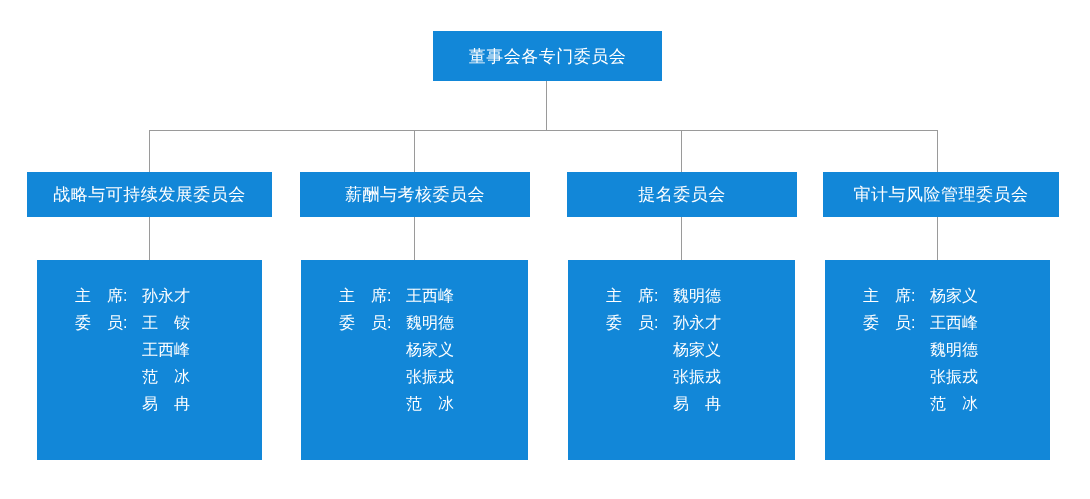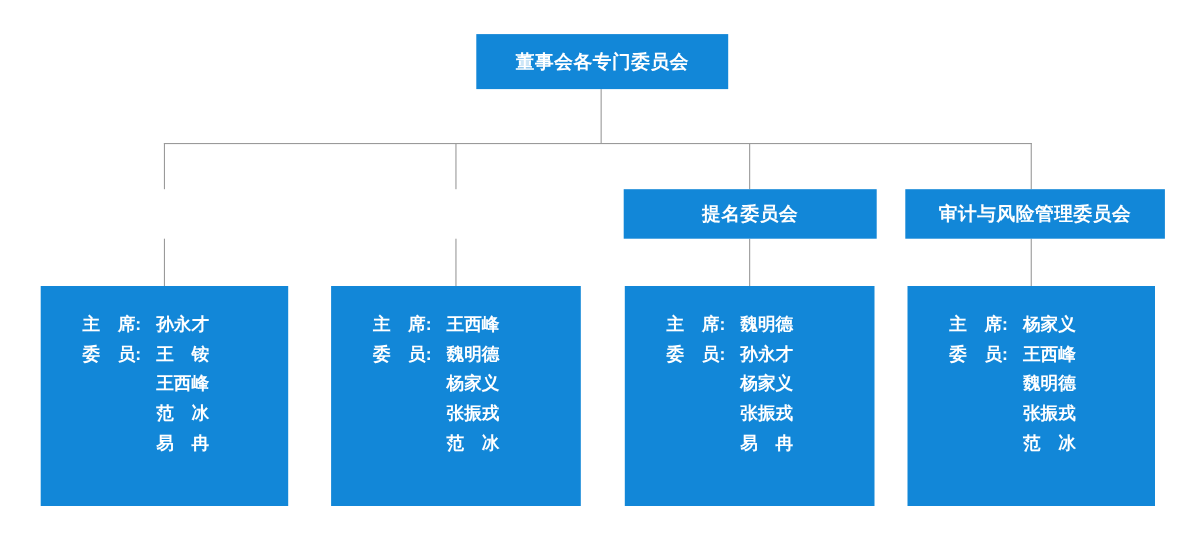--- a/index.html
+++ b/index.html
@@ -9,21 +9,21 @@
     width: 1090px;
     height: 499px;
     background: var(--bg, #ffffff);
     font-family: "Liberation Sans", sans-serif;
     overflow: hidden;
   }
   .box {
     position: absolute;
     background: var(--box-fill, #1287d8);
     color: var(--box-text, #ffffff);
-    font-weight: 700;
+    font-weight: 400;
   }
   .hdr {
     display: flex;
     align-items: center;
     justify-content: center;
     font-size: 17px;
     letter-spacing: 0.5px;
     text-align: center;
   }
   .detail {
@@ -65,20 +65,23 @@
   <div class="line" style="left:937px; top:130px; width:1px; height:42px;"></div>
   <div class="line" style="left:149px; top:217px; width:1px; height:43px;"></div>
   <div class="line" style="left:414px; top:217px; width:1px; height:43px;"></div>
   <div class="line" style="left:681px; top:217px; width:1px; height:43px;"></div>
   <div class="line" style="left:937px; top:217px; width:1px; height:43px;"></div>
 
   <div class="box hdr" style="left:433px; top:31px; width:229px; height:50px;">
     <span>董事会各专门委员会</span>
   </div>
 
+  <div class="box hdr" style="left:27px; top:172px; width:245px; height:45px;">
+    <span>战略与可持续发展委员会</span>
+  </div>
   <div class="box detail" style="left:37px; top:260px; width:225px; height:200px;">
     <div class="row">
       <span class="lbl">主　席:</span>
       <span class="name">孙永才</span>
     </div>
     <div class="row">
       <span class="lbl">委　员:</span>
       <span class="name">王铵</span>
     </div>
     <div class="row">
@@ -88,20 +91,23 @@
     <div class="row">
       <span class="lbl"></span>
       <span class="name">范冰</span>
     </div>
     <div class="row">
       <span class="lbl"></span>
       <span class="name">易冉</span>
     </div>
   </div>
 
+  <div class="box hdr" style="left:300px; top:172px; width:230px; height:45px;">
+    <span>薪酬与考核委员会</span>
+  </div>
   <div class="box detail" style="left:301px; top:260px; width:227px; height:200px;">
     <div class="row">
       <span class="lbl">主　席:</span>
       <span class="name">王西峰</span>
     </div>
     <div class="row">
       <span class="lbl">委　员:</span>
       <span class="name">魏明德</span>
     </div>
     <div class="row">

